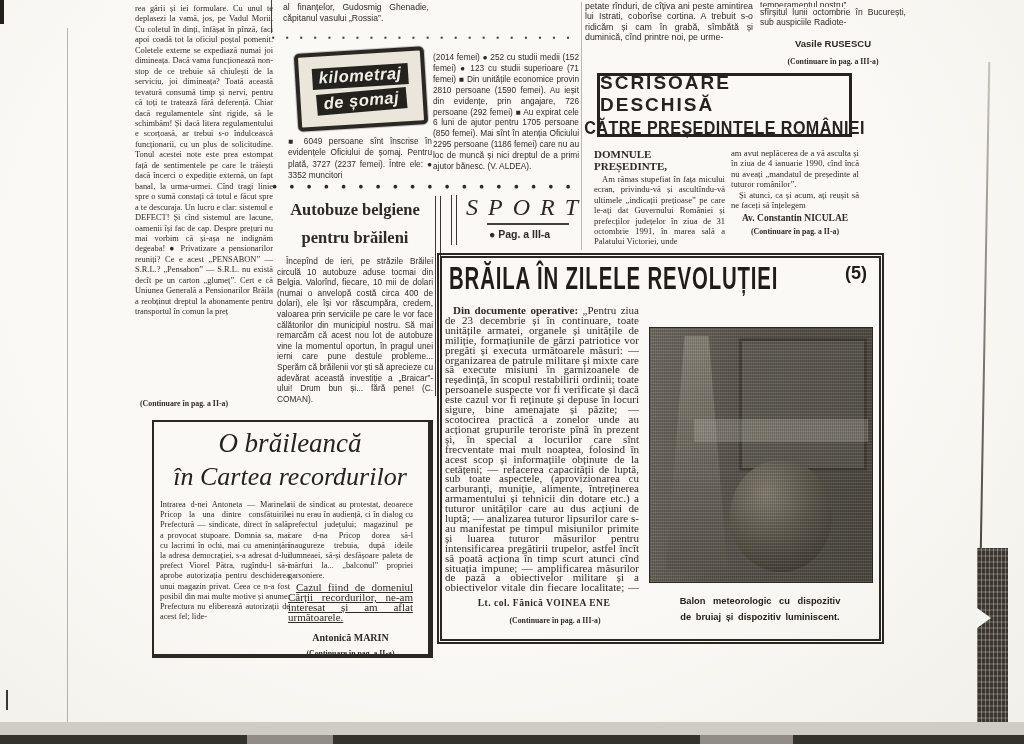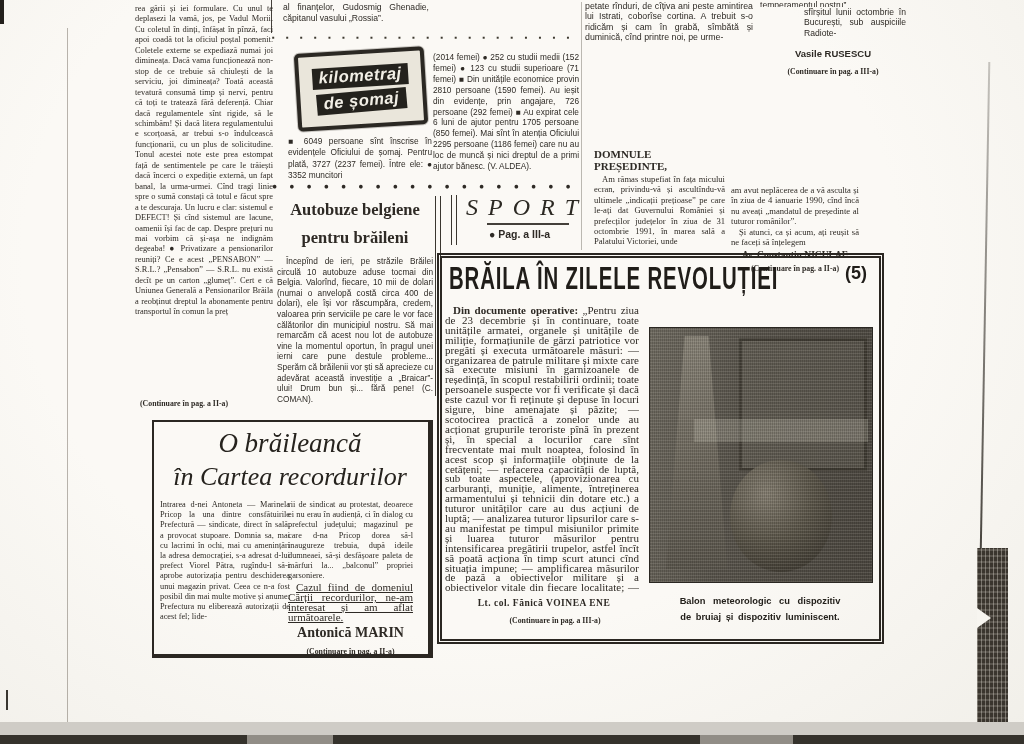--- a/index.html
+++ b/index.html
@@ -86,32 +86,36 @@
   <div class="abs sans jus" style="left:433px;top:52px;width:146px;height:132px;font-size:8.3px;line-height:10.9px;overflow:hidden;">(2014 femei) ● 252 cu studii medii (152 femei) ● 123 cu studii superioare (71 femei) ■ Din unitățile economice provin 2810 persoane (1590 femei). Au ieșit din evidențe, prin angajare, 726 persoane (292 femei) ■ Au expirat cele 6 luni de ajutor pentru 1705 persoane (850 femei). Mai sînt în atenția Oficiului 2295 persoane (1186 femei) care nu au loc de muncă și nici dreptul de a primi ajutor bănesc. (V. ALDEA).</div>
 
   <div class="abs serif i" style="left:466px;top:194px;width:118px;font-size:24px;letter-spacing:10px;color:#2c2923;white-space:nowrap;">SPORT</div>
   <div class="abs rule" style="left:487px;top:223px;width:82px;height:1.5px;"></div>
   <div class="abs sans b" style="left:489px;top:228px;width:90px;font-size:10.5px;">● Pag. a III-a</div>
 
   <div class="abs sans jus" style="left:585px;top:1px;width:168px;font-size:8.8px;line-height:10.3px;">petate rînduri, de cîțiva ani peste amintirea lui Istrati, coborîse cortina. A trebuit s-o ridicăm și cam în grabă, sîmbătă și duminică, cînd printre noi, pe urme-</div>
 
   <div class="abs" style="left:760px;top:0;width:146px;">
     <div class="sans" style="height:7px;overflow:hidden;font-size:8.6px;">temperamentul nostru”,</div>
-    <div class="sans jus" style="font-size:8.6px;line-height:10.3px;margin-left:44px;">sfîrșitul lunii octombrie în București, sub auspiciile Radiote-</div>
+    <div class="sans jus" style="font-size:8.6px;line-height:10.3px;">sfîrșitul lunii octombrie în București, sub auspiciile Radiote-</div>
     <div class="sans sig ctr" style="font-size:9.5px;margin-top:10px;">Vasile RUSESCU</div>
     <div class="cont ctr" style="margin-top:8px;">(Continuare în pag. a III-a)</div>
   </div>
 
+  <div class="abs boxletter" style="left:597px;top:73px;width:249px;height:58px;">
+    <div class="sans b" style="font-size:19px;letter-spacing:2px;color:#26231e;">SCRISOARE DESCHISĂ</div>
+    <div class="sans b" style="font-size:17.5px;letter-spacing:.5px;transform:scaleX(.92);white-space:nowrap;color:#26231e;">CĂTRE PREȘEDINTELE ROMÂNIEI</div>
+  </div>
 
   <div class="abs" style="left:594px;top:148px;width:131px;">
     <div class="serif b" style="font-size:11px;">DOMNULE PREȘEDINTE,</div>
     <div class="serif jus" style="font-size:8.6px;line-height:10.4px;text-indent:8px;margin-top:2px;">Am rămas stupefiat în fața micului ecran, privindu-vă și ascultîndu-vă ultimele „indicații prețioase” pe care le-ați dat Guvernului României și prefecților județelor în ziua de 31 octombrie 1991, în marea sală a Palatului Victoriei, unde</div>
   </div>
   <div class="abs" style="left:731px;top:148px;width:128px;">
-    <div class="serif jus" style="font-size:8.6px;line-height:10.4px;margin-top:37px;">am avut neplăcerea de a vă asculta și în ziua de 4 ianuarie 1990, cînd încă nu aveați „mandatul de președinte al tuturor românilor”.</div>
+    <div class="serif jus" style="font-size:8.6px;line-height:10.4px;">am avut neplăcerea de a vă asculta și în ziua de 4 ianuarie 1990, cînd încă nu aveați „mandatul de președinte al tuturor românilor”.</div>
     <div class="serif jus" style="font-size:8.6px;line-height:10.4px;text-indent:8px;">Și atunci, ca și acum, ați reușit să ne faceți să înțelegem</div>
     <div class="serif sig ctr" style="font-size:9.5px;margin-top:3px;">Av. Constantin NICULAE</div>
     <div class="cont ctr" style="margin-top:4px;">(Continuare în pag. a II-a)</div>
   </div>
 
   <div class="abs bigbox" style="left:437px;top:253px;width:437px;height:381px;"></div>
   <div class="abs sans b nw" style="left:449px;top:260px;width:400px;font-size:24px;letter-spacing:1px;color:#201d19;transform:scale(.85,1.3);transform-origin:left top;">BRĂILA ÎN ZILELE REVOLUȚIEI</div>
   <div class="abs sans b" style="left:845px;top:263px;font-size:18px;color:#201d19;">(5)</div>
 
   <div class="abs serif jus" style="left:445px;top:306px;width:194px;height:288px;font-size:11px;line-height:9.9px;text-indent:8px;overflow:hidden;font-family:Liberation Serif, serif;">
@@ -131,17 +135,17 @@
   <div class="abs caption ctr" style="left:649px;top:596px;width:222px;word-spacing:5px;">Balon meteorologic cu dispozitiv</div>
   <div class="abs caption ctr" style="left:649px;top:612px;width:222px;word-spacing:2px;">de bruiaj și dispozitiv luminiscent.</div>
 
   <div class="abs recbox" style="left:152px;top:420px;width:274px;height:232px;"></div>
   <div class="abs serif i ctr" style="left:160px;top:428px;width:260px;font-size:27px;color:#26231e;">O brăileancă</div>
   <div class="abs serif i ctr" style="left:160px;top:462px;width:260px;font-size:26px;color:#26231e;">în Cartea recordurilor</div>
   <div class="abs serif jus" style="left:160px;top:500px;width:130px;height:147px;font-size:8.3px;line-height:10.2px;overflow:hidden;">Intrarea d-nei Antoneta — Marinela Pricop la una dintre consfătuirile Prefectură — sindicate, direct în sală, a provocat stupoare. Domnia sa, mai cu lacrimi în ochi, mai cu amenințări la adresa democrației, s-a adresat d-lui prefect Viorel Pătra, rugîndu-l să-i aprobe autorizația pentru deschiderea unui magazin privat. Ceea ce n-a fost posibil din mai multe motive și anume: Prefectura nu eliberează autorizații de acest fel; lide-</div>
   <div class="abs" style="left:288px;top:500px;width:125px;">
     <div class="serif jus" style="font-size:8.3px;line-height:10.2px;">rii de sindicat au protestat, deoarece ei nu erau în audiență, ci în dialog cu prefectul județului; magazinul pe care d-na Pricop dorea să-l inaugureze trebuia, după ideile dumneaei, să-și desfășoare paleta de mărfuri la... „balconul” propriei garsoniere.</div>
     <div class="serif jus" style="font-size:11px;line-height:10.2px;text-indent:8px;text-decoration:underline;">Cazul fiind de domeniul Cărții recordurilor, ne-am interesat și am aflat următoarele.</div>
-    <div class="serif sig ctr" style="font-size:14px;margin-top:3px;text-align:center;">Antonică MARIN</div>
+    <div class="serif sig ctr" style="font-size:10px;margin-top:10px;text-align:center;">Antonică MARIN</div>
     <div class="cont ctr" style="margin-top:6px;">(Continuare în pag. a II-a)</div>
   </div>
 
 </div>
 
 </body></html>

